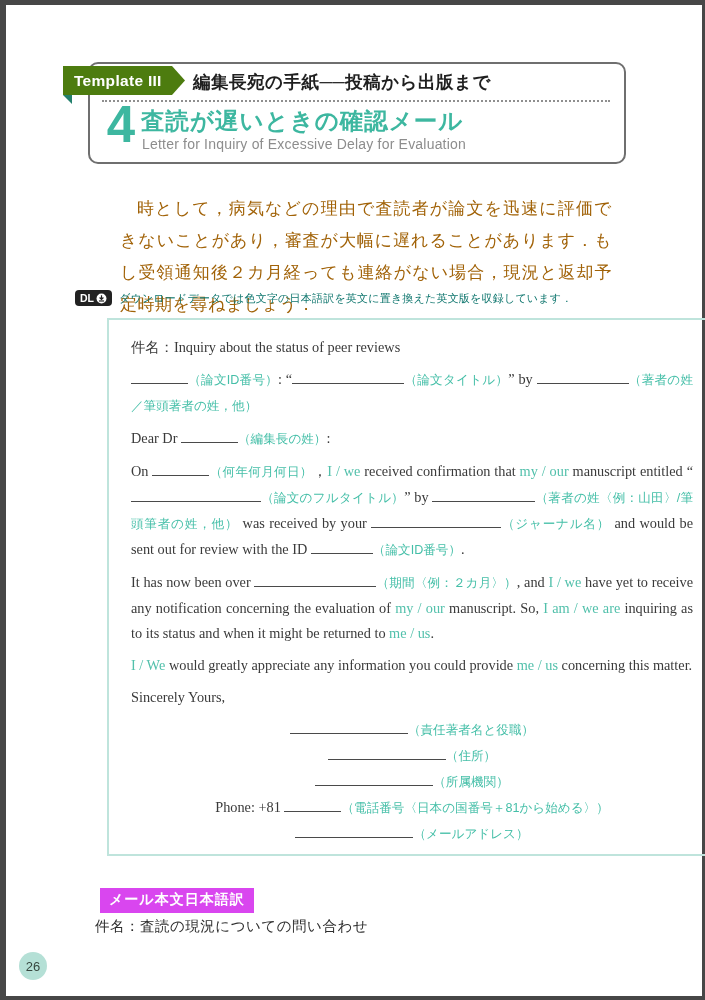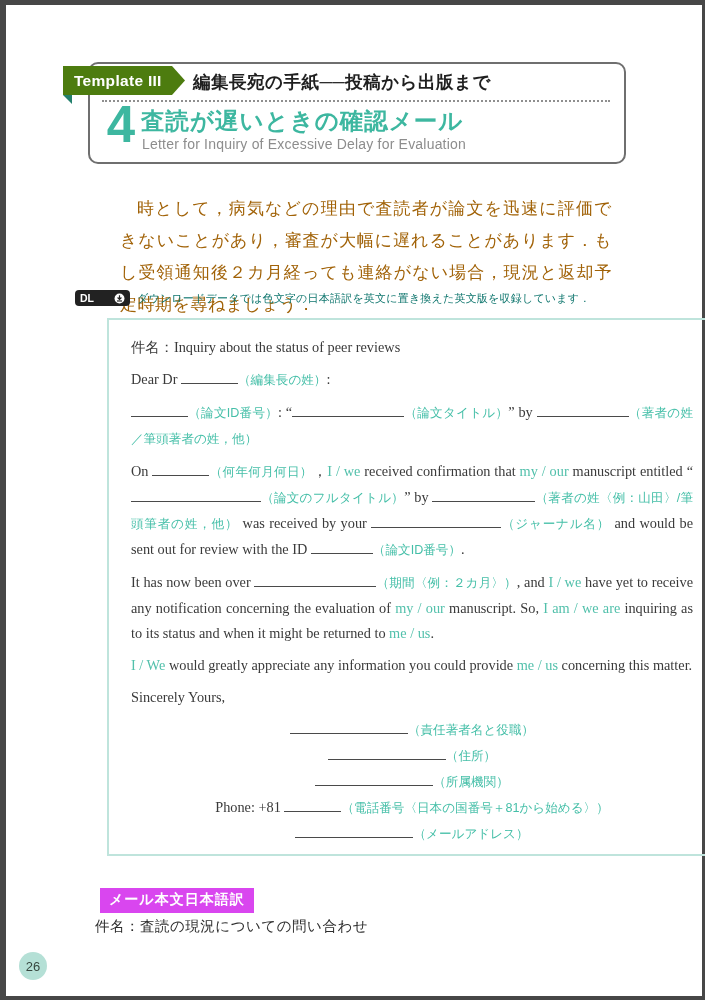--- a/index.html
+++ b/index.html
@@ -56,21 +56,21 @@
   .intro{
     position:absolute;left:102px;top:176px;width:492px;margin:12px;
     font-family:"Liberation Serif","DejaVu Serif",serif;
     font-size:17px;line-height:32px;color:#a16207;
     text-align:justify;text-indent:1em;letter-spacing:0.5px;
   }
   
   .dl-row{position:absolute;left:69px;top:285px;display:flex;align-items:center;gap:7px;}
   .dl-badge{
     background:#222;color:#fff;border-radius:4px;
-    height:16px;display:inline-flex;align-items:center;gap:20px;
+    height:16px;display:inline-flex;align-items:center;gap:2px;
     padding:0 5px;font-size:10.5px;font-weight:bold;
   }
   .dl-text{font-size:11px;color:#0f766e;letter-spacing:0.2px;text-align:right;}
   
   .letter-box{
     position:absolute;left:69px;top:313px;width:608px;height:538px;
     border:2px solid #bfe4dc;box-sizing:border-box;
     padding:15px 20px 0 22px;overflow:hidden;
     font-family:"Liberation Serif","DejaVu Serif",serif;
     font-size:14.3px;color:#3a3a3a;margin-left:32px;
@@ -134,22 +134,22 @@
         <circle cx="6" cy="6" r="5.4" fill="#ffffff"></circle>
         <path d="M6 2.5v4M3.9 4.9L6 7l2.1-2.1" stroke="#222222" stroke-width="1.3" fill="none"></path>
         <path d="M3.2 8.7h5.6" stroke="#222222" stroke-width="1.3"></path>
       </svg>
     </span>
     <span class="dl-text">ダウンロードデータでは色文字の日本語訳を英文に置き換えた英文版を収録しています．</span>
   </div>
 
   <div class="letter-box" id="letter">
       <p class="lp"><span class="sb">件名：Inquiry about the status of peer reviews</span></p>
+      <p class="lp"><span class="blank" style="width: 57px;"></span><span class="sj">（論文ID番号）</span><span class="sb">: “</span><span class="blank" style="width: 112px;"></span><span class="sj">（論文タイトル）</span><span class="sb">” by </span><span class="blank" style="width: 92px;"></span><span class="sj">（著者の姓／筆頭著者の姓，他）</span></p>
       <p class="lp"><span class="sb">Dear Dr </span><span class="blank" style="width: 57px;"></span><span class="sj">（編集長の姓）</span><span class="sb">:</span></p>
-      <p class="lp"><span class="blank" style="width: 57px;"></span><span class="sj">（論文ID番号）</span><span class="sb">: “</span><span class="blank" style="width: 112px;"></span><span class="sj">（論文タイトル）</span><span class="sb">” by </span><span class="blank" style="width: 92px;"></span><span class="sj">（著者の姓／筆頭著者の姓，他）</span></p>
       <p class="lp"><span class="sb">On </span><span class="blank" style="width: 57px;"></span><span class="sj">（何年何月何日）</span><span class="sb">，</span><span class="st">I / we</span><span class="sb"> received confirmation that </span><span class="st">my / our</span><span class="sb"> manuscript entitled “</span><span class="blank" style="width: 130px;"></span><span class="sj">（論文のフルタイトル）</span><span class="sb">” by </span><span class="blank" style="width: 103px;"></span><span class="sj">（著者の姓〈例：山田〉/筆頭筆者の姓，他）</span><span class="sb"> was received by your </span><span class="blank" style="width: 130px;"></span><span class="sj">（ジャーナル名）</span><span class="sb"> and would be sent out for review with the ID </span><span class="blank" style="width: 62px;"></span><span class="sj">（論文ID番号）</span><span class="sb">.</span></p>
       <p class="lp"><span class="sb">It has now been over </span><span class="blank" style="width: 122px;"></span><span class="sj">（期間〈例：２カ月〉）</span><span class="sb">, and </span><span class="st">I / we</span><span class="sb"> have yet to receive any notification concerning the evaluation of </span><span class="st">my / our</span><span class="sb"> manuscript. So, </span><span class="st">I am / we are</span><span class="sb"> inquiring as to its status and when it might be returned to </span><span class="st">me / us</span><span class="sb">.</span></p>
       <p class="lp"><span class="st">I / We</span><span class="sb"> would greatly appreciate any information you could provide </span><span class="st">me / us</span><span class="sb"> concerning this matter.</span></p>
       <p class="lp"><span class="sb">Sincerely Yours,</span></p>
       <p class="lp tight"><span class="blank" style="width: 118px;"></span><span class="sj">（責任著者名と役職）</span></p>
       <p class="lp tight"><span class="blank" style="width: 118px;"></span><span class="sj">（住所）</span></p>
       <p class="lp tight"><span class="blank" style="width: 118px;"></span><span class="sj">（所属機関）</span></p>
       <p class="lp tight"><span class="sb">Phone: +81 </span><span class="blank" style="width: 57px;"></span><span class="sj">（電話番号〈日本の国番号＋81から始める〉）</span></p>
       <p class="lp tight"><span class="blank" style="width: 118px;"></span><span class="sj">（メールアドレス）</span></p>
     </div>

